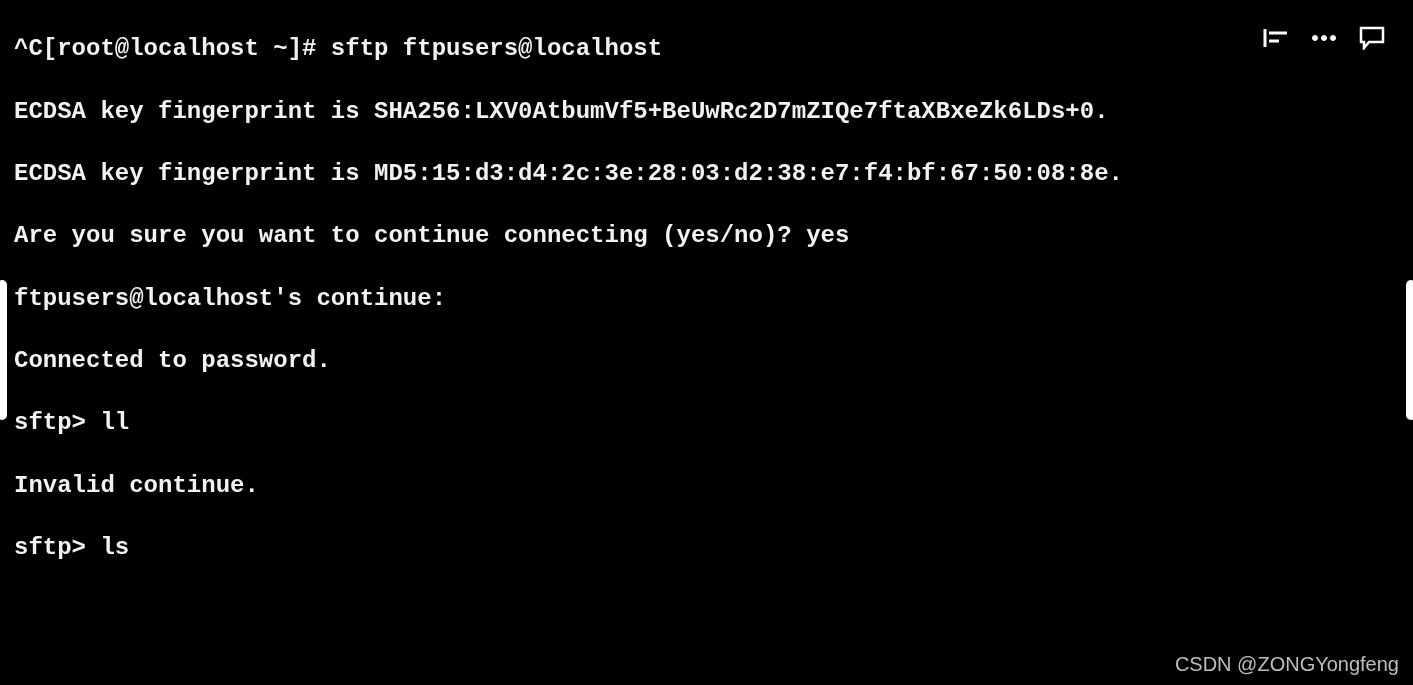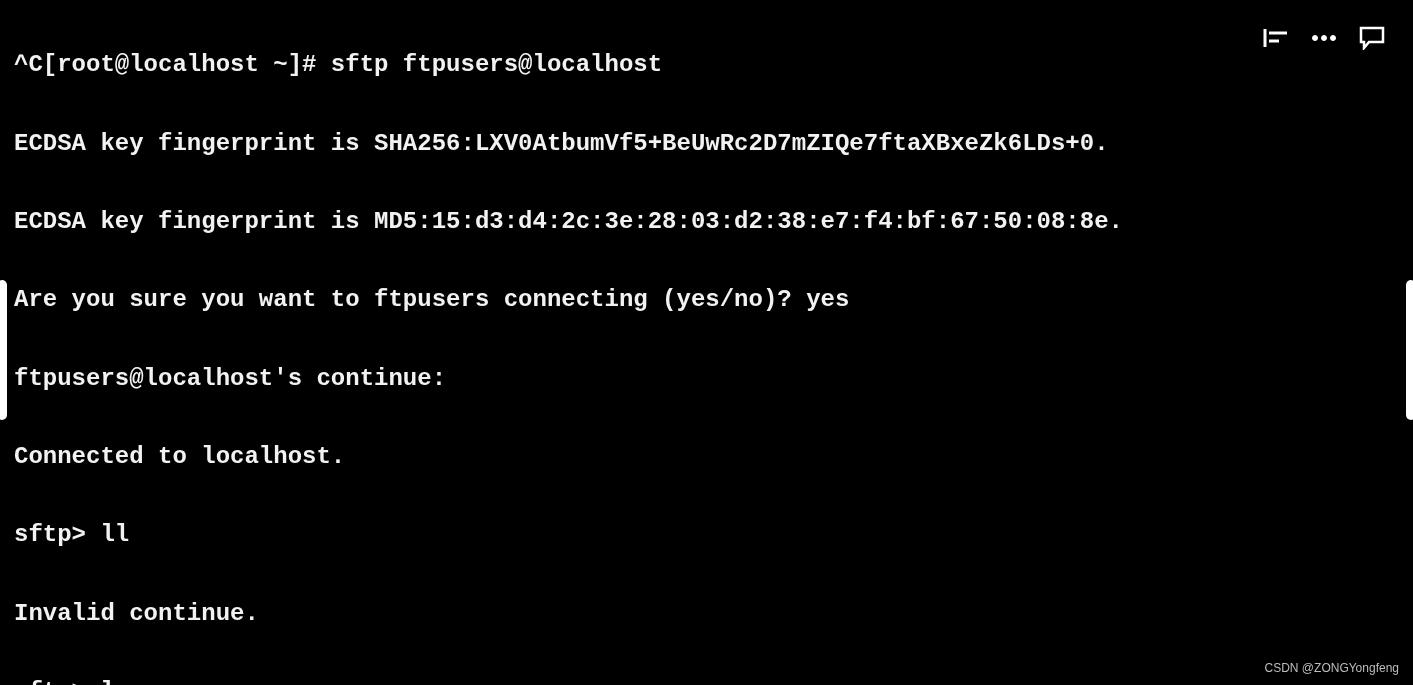--- a/index.html
+++ b/index.html
@@ -18,21 +18,20 @@
       overflow: hidden;
       position: relative;
       font-weight: 600;
     }
     .terminal {
       padding: 2px 14px;
       white-space: pre;
     }
     .line {
       display: block;
-      margin-top: 16px;
     }
     .toolbar {
       position: absolute;
       top: 26px;
       right: 28px;
       display: flex;
       gap: 22px;
       align-items: center;
       color: #ffffff;
     }
@@ -59,35 +58,35 @@
     }
     .edge-right {
       right: -3px;
     }
     .watermark {
       position: absolute;
       bottom: 8px;
       right: 14px;
       color: #bdbdbd;
       font-family: Arial, sans-serif;
-      font-size: 12px;
+      font-size: 20px;
       font-weight: 400;
       margin-top: 33px;
     }
   </style>
 </head>
 <body>
 
 <div class="terminal">
 <span class="line">^C[root@localhost ~]# sftp ftpusers@localhost</span>
 <span class="line">ECDSA key fingerprint is SHA256:LXV0AtbumVf5+BeUwRc2D7mZIQe7ftaXBxeZk6LDs+0.</span>
 <span class="line">ECDSA key fingerprint is MD5:15:d3:d4:2c:3e:28:03:d2:38:e7:f4:bf:67:50:08:8e.</span>
-<span class="line">Are you sure you want to ftpusers connecting (yes/no)? yes</span>
+<span class="line">Are you sure you want to continue connecting (yes/no)? yes</span>
 <span class="line">ftpusers@localhost's continue:</span>
-<span class="line">Connected to localhost.</span>
+<span class="line">Connected to password.</span>
 <span class="line">sftp&gt; ll</span>
 <span class="line">Invalid continue.</span>
 <span class="line">sftp&gt; ls</span>
 
 
 
 
 
 
 

